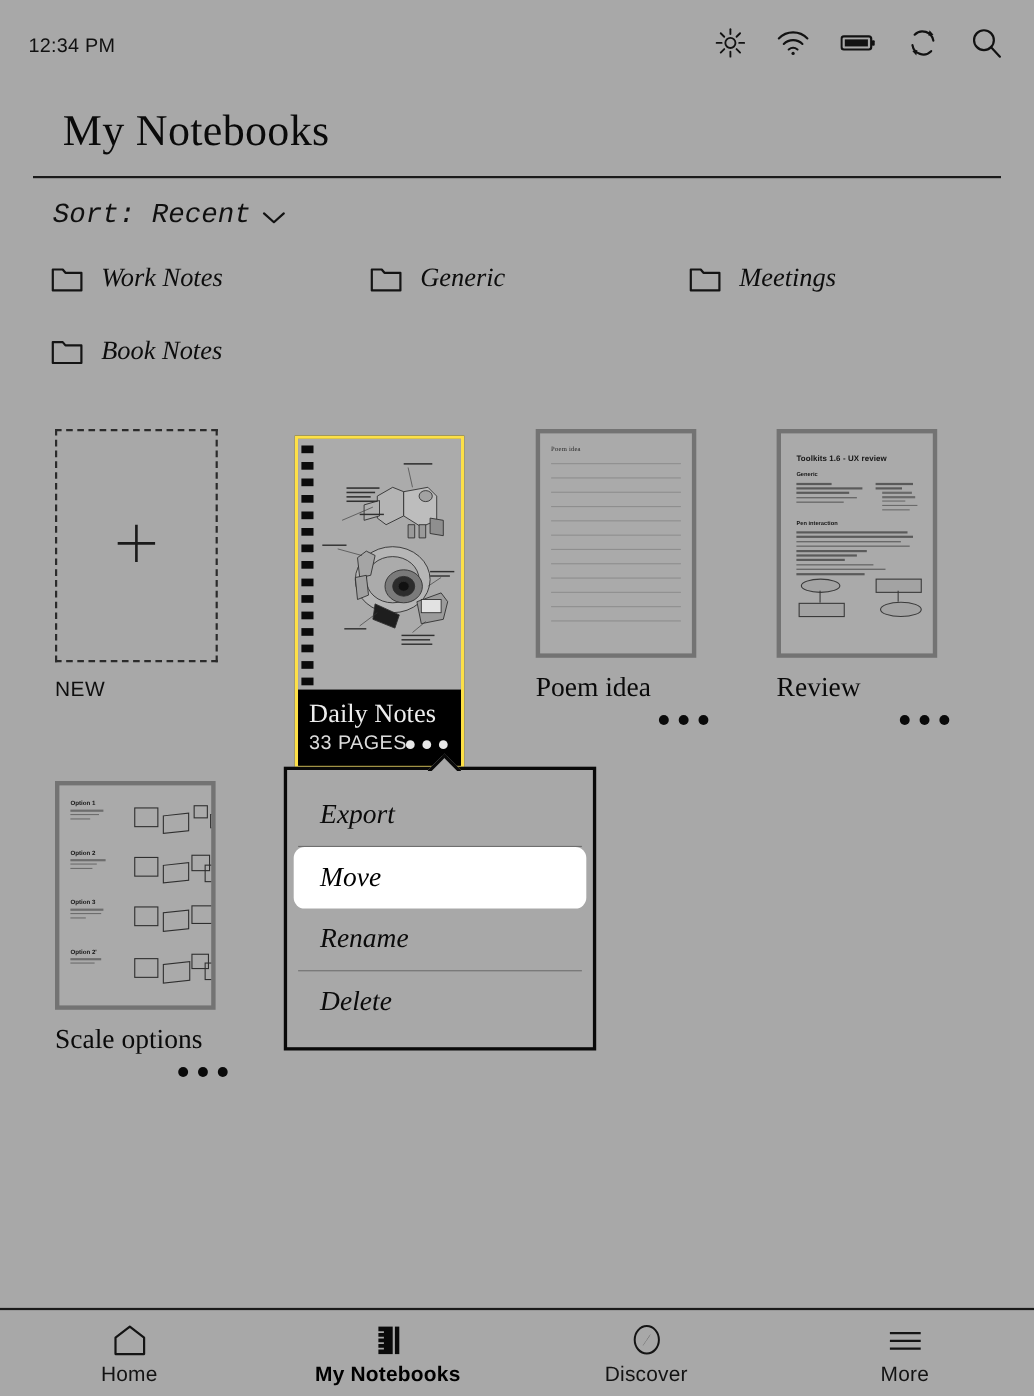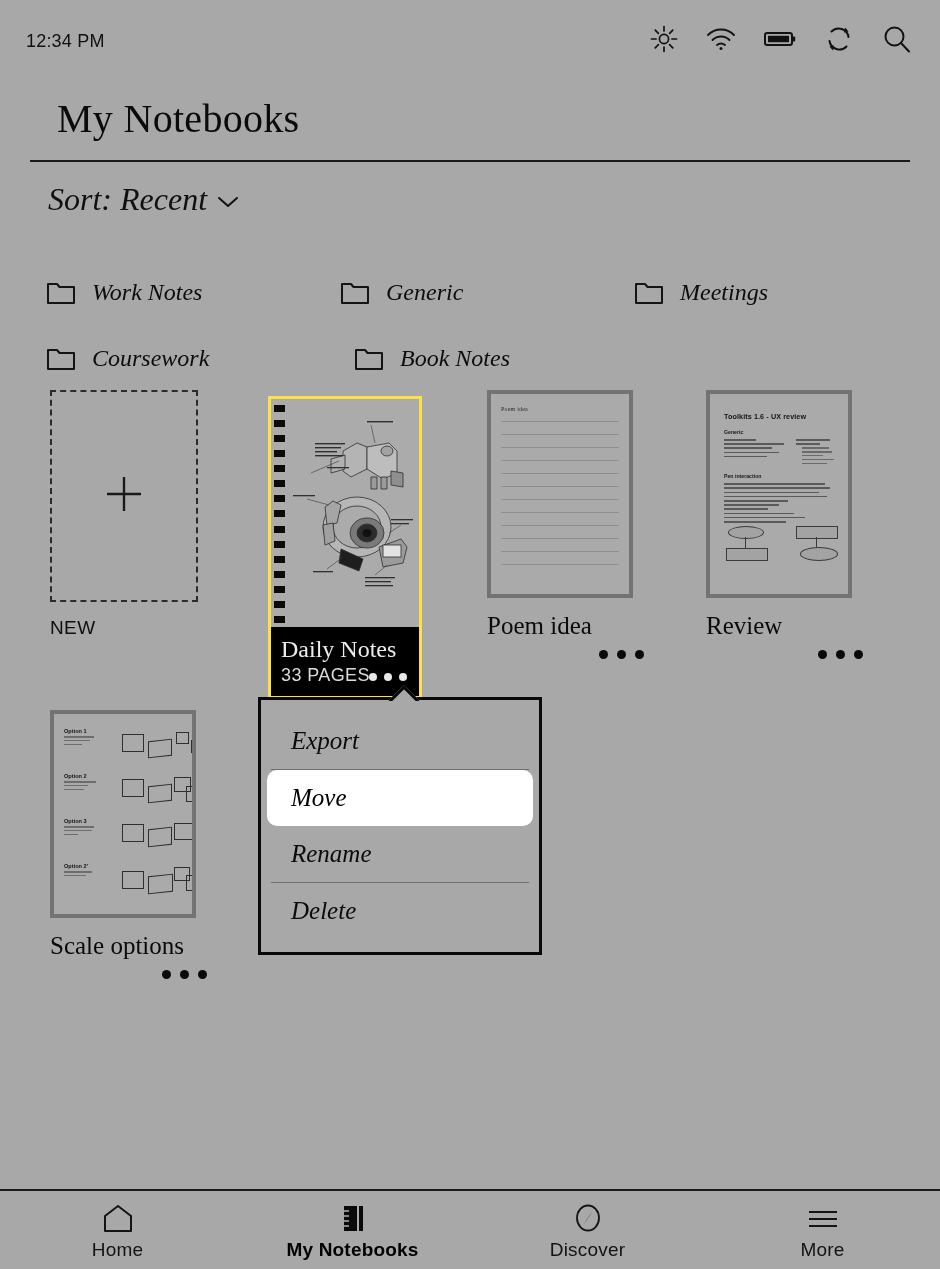--- a/index.html
+++ b/index.html
@@ -67,39 +67,38 @@
   
   .sort-row {
     position: absolute;
     left: 48px;
     top: 181px;
     display: flex;
     align-items: center;
     gap: 10px;
   }
   .sort-label {
-    font-family: Liberation Serif, serif;
+    font-family: Liberation Mono, monospace;
     font-style: italic;
-    font-size: 32px;
+    font-size: 25px;
     color: #101010;
   }
   .chev { line-height: 0; display: block; margin-top: 4px; }
 
   
   .folders {
     position: absolute;
     left: 46px;
     top: 240px;
     width: 870px;
   }
   .folder-row {
     display: flex;
     height: 66px;
-    align-items: flex-end;
-    gap: 12px;
+    align-items: flex-start;
   }
   .folder {
     display: flex;
     align-items: center;
     gap: 16px;
     width: 296px;
   }
   .folder-icon { line-height: 0; display:block; }
   .folder-name {
     font-family: "Liberation Serif", serif;
@@ -461,28 +460,20 @@
     <div class="folder">
       <span class="folder-icon">
         <svg width="30" height="26" viewBox="0 0 30 26">
           <path d="M2 23 L2 4 L11 4 L13.5 7 L28 7 L28 23 Z" fill="none" stroke="#141414" stroke-width="2" stroke-linejoin="round"></path>
         </svg>
       </span>
       <span class="folder-name">Meetings</span>
     </div>
   </div>
   <div class="folder-row">
-    <div class="folder">
-      <span class="folder-icon">
-        <svg width="30" height="26" viewBox="0 0 30 26">
-          <path d="M2 23 L2 4 L11 4 L13.5 7 L28 7 L28 23 Z" fill="none" stroke="#141414" stroke-width="2" stroke-linejoin="round"></path>
-        </svg>
-      </span>
-      <span class="folder-name">Coursework</span>
-    </div>
     <div class="folder">
       <span class="folder-icon">
         <svg width="30" height="26" viewBox="0 0 30 26">
           <path d="M2 23 L2 4 L11 4 L13.5 7 L28 7 L28 23 Z" fill="none" stroke="#141414" stroke-width="2" stroke-linejoin="round"></path>
         </svg>
       </span>
       <span class="folder-name">Book Notes</span>
     </div>
   </div>
 </div>

